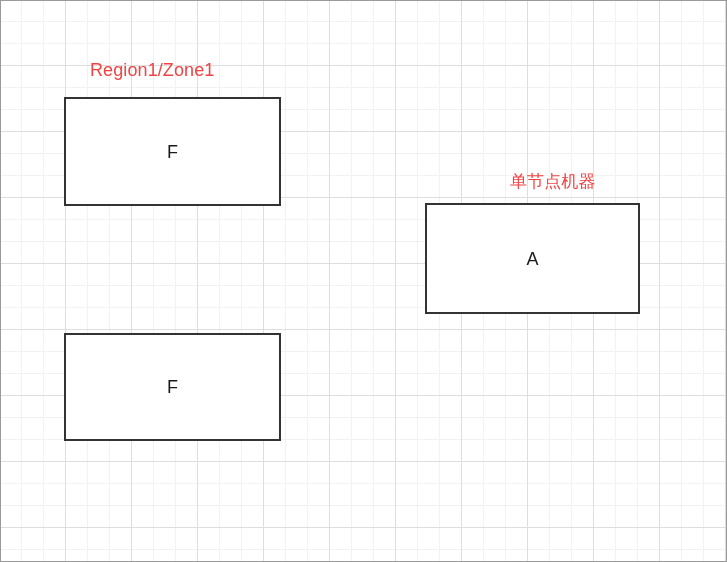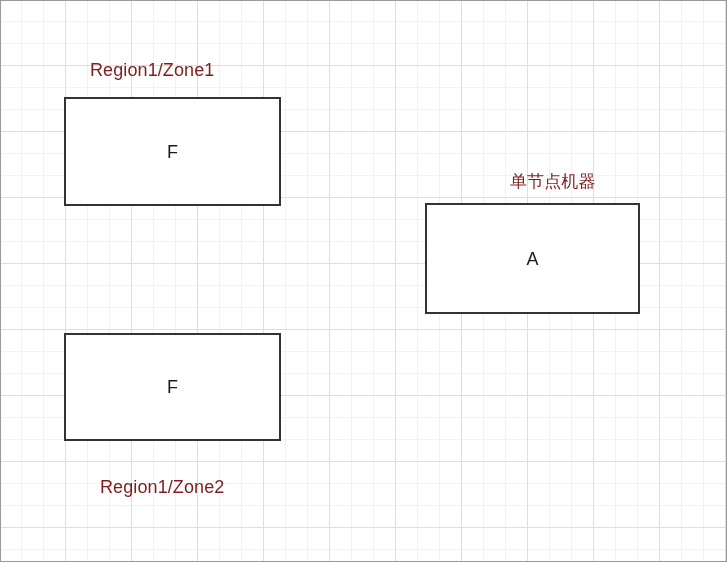--- a/index.html
+++ b/index.html
@@ -65,21 +65,21 @@
   .node-label {
     font-size: 18px;
     color: #1a1a1a;
     line-height: 1;
     letter-spacing: 0.2px;
   }
 
   .group-label {
     position: absolute;
     font-size: 18px;
-    color: #7f1d1d;
+    color: #ef4444;
     line-height: 1;
     white-space: nowrap;
     letter-spacing: 0.1px;
   }
 
   .group-label.cjk {
     font-family: "DejaVu Sans", "Liberation Sans", sans-serif;
     font-size: 17px;
   }
 
@@ -103,21 +103,20 @@
   <div class="group-label" id="label-zone1">Region1/Zone1</div>
 
   <div class="node" id="node-f1">
     <span class="node-label">F</span>
   </div>
 
   <div class="node" id="node-f2">
     <span class="node-label">F</span>
   </div>
 
-  <div class="group-label" id="label-zone2">Region1/Zone2</div>
 
   <div class="group-label cjk" id="label-single">单节点机器</div>
 
   <div class="node" id="node-a">
     <span class="node-label">A</span>
   </div>
 
   <div id="canvas-frame"></div>
 
 </div>

